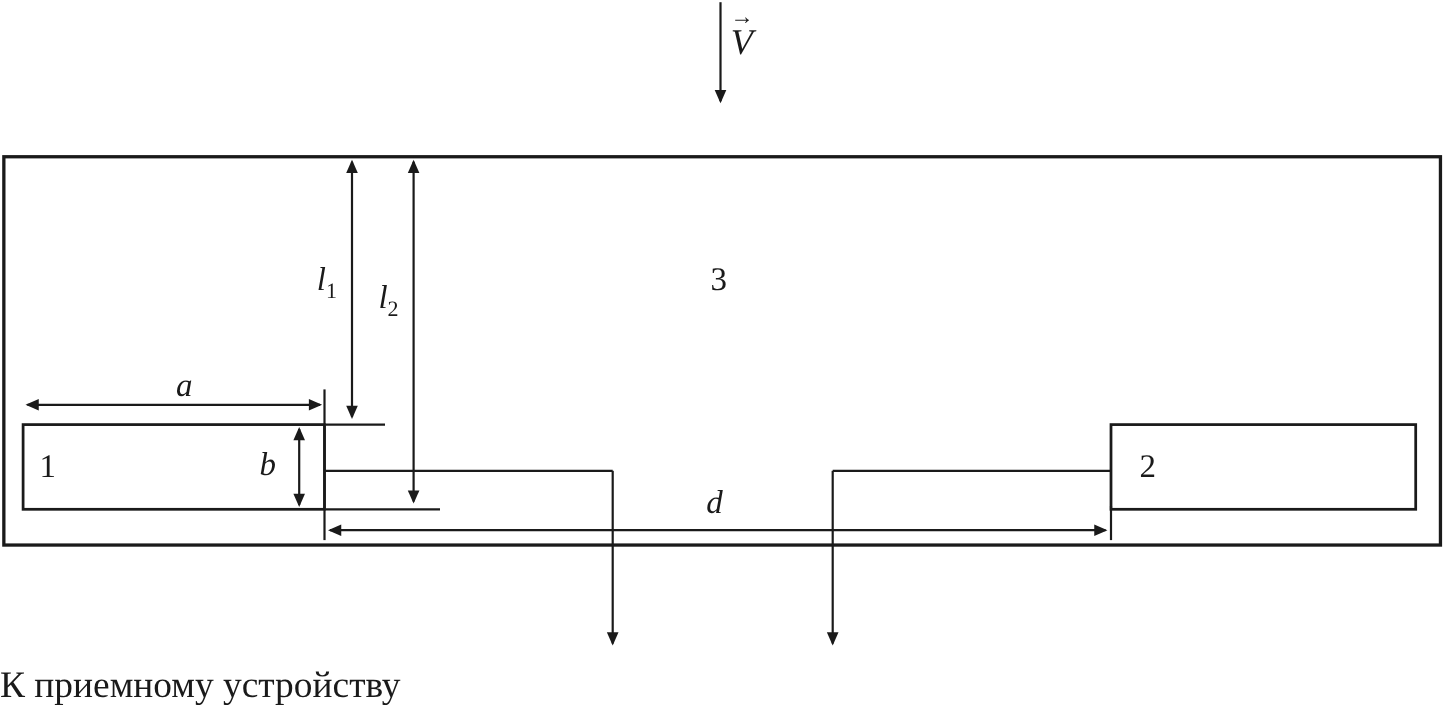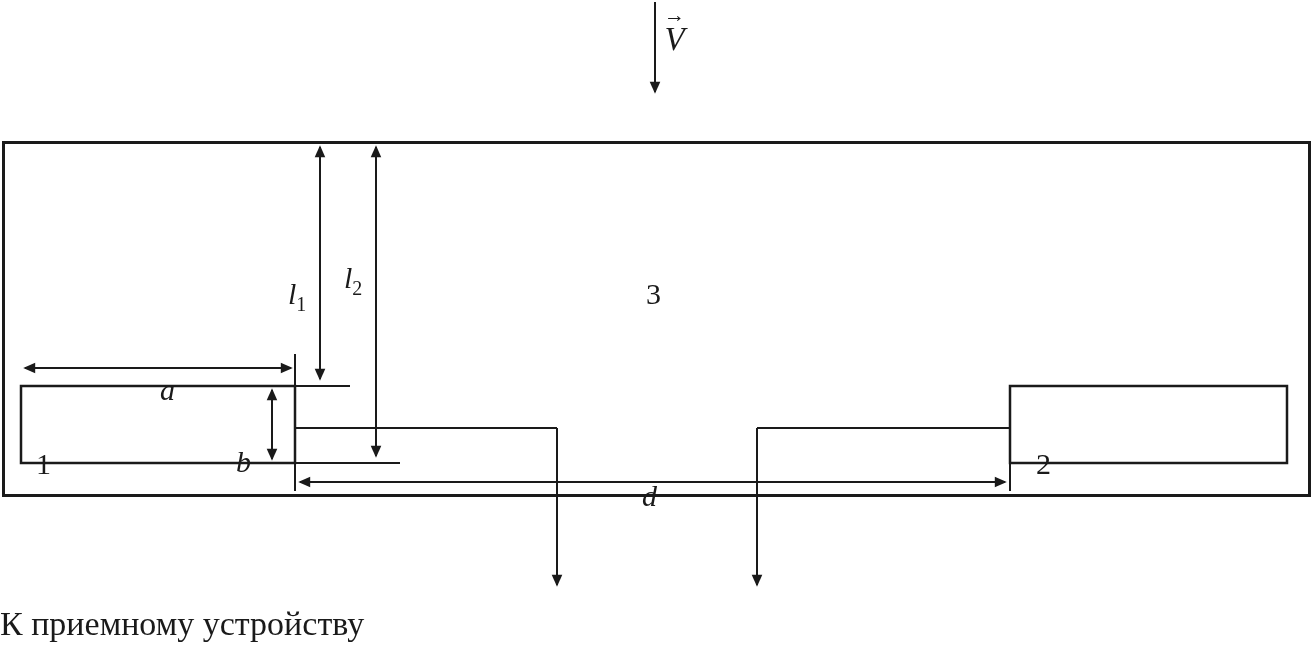--- a/index.html
+++ b/index.html
@@ -21,21 +21,20 @@
     left: 0;
     top: 0;
     width: 1313px;
     height: 659px;
   }
   .label {
     position: absolute;
     color: #1a1a1a;
     white-space: nowrap;
     line-height: 1;
-    margin-top: 39px;
   }
   .num {
     font-size: 30px;
     font-style: normal;
   }
   .math {
     font-size: 30px;
     font-style: italic;
   }
   .math sub {
@@ -127,17 +126,17 @@
 
   <span class="label num" style="left:36px; top:410px;">1</span>
   <span class="label num" style="left:1036px; top:410px;">2</span>
 
   <span class="label math" style="left:160px; top:336px;">a</span>
   <span class="label math" style="left:236px; top:408px;">b</span>
   <span class="label math" style="left:642px; top:442px;">d</span>
 
   <span class="label math" style="left:288px; top:240px;"><i>l</i><sub>1</sub></span>
 
-  <span class="label math" style="left:344px; top:224px;"><i>l</i><sub>2</sub></span>
+  <span class="label math" style="left:344px; top:256px;"><i>l</i><sub>2</sub></span>
 
   <div class="caption">К приемному устройству</div>
 
 </div>
 
 </body></html>

